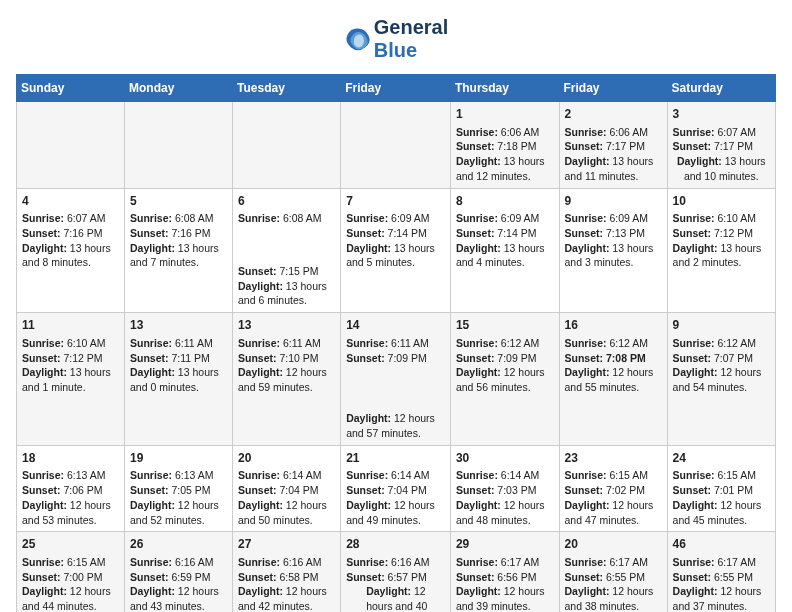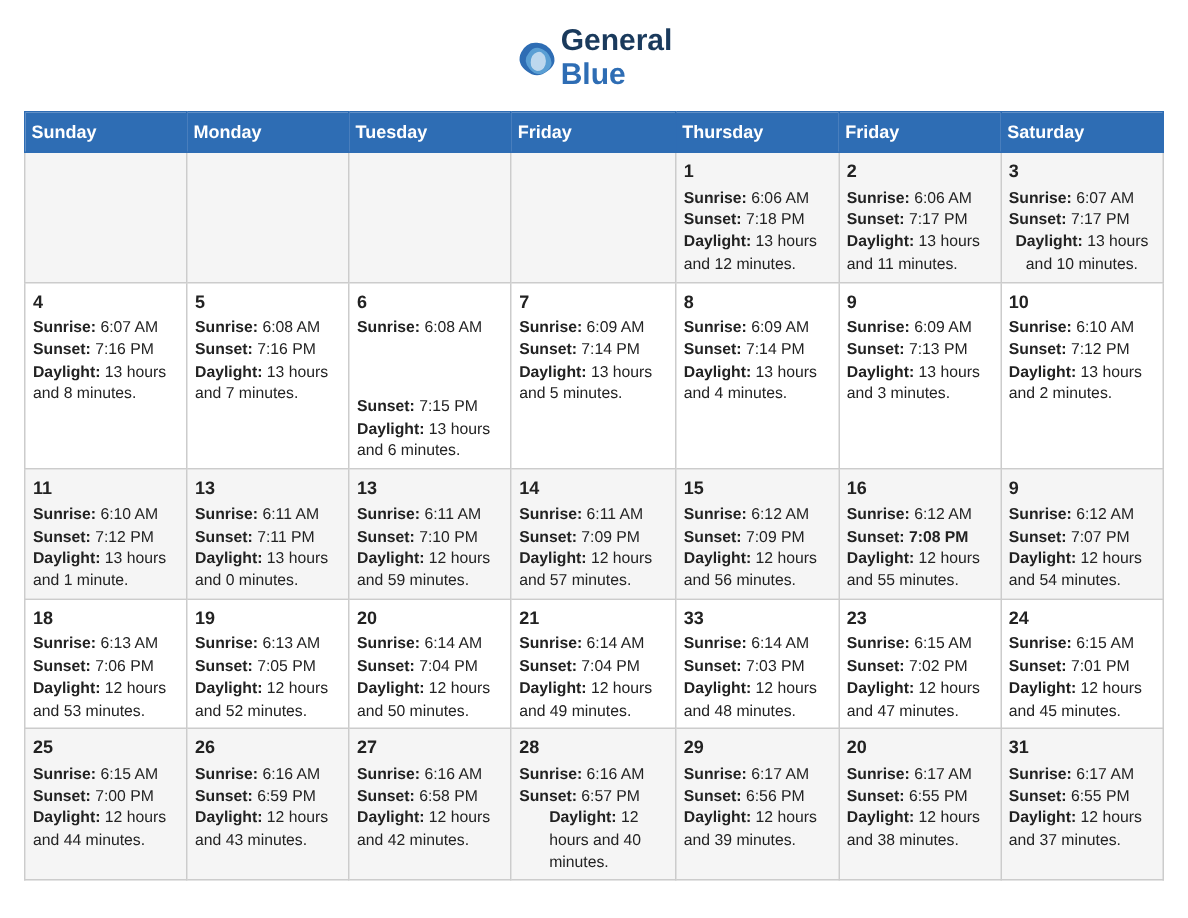--- a/index.html
+++ b/index.html
@@ -196,21 +196,21 @@
         <td>
           <span class="day-num">13</span>
           <span style="display: block;"><b>Sunrise:</b> 6:11 AM</span>
           <span style="display: block;"><b>Sunset:</b> 7:10 PM</span>
           <span style="display: block;"><b>Daylight:</b> 12 hours and 59 minutes.</span>
         </td>
         <td>
           <span class="day-num">14</span>
           <span style="display: block;"><b>Sunrise:</b> 6:11 AM</span>
           <span style="display: block;"><b>Sunset:</b> 7:09 PM</span>
-          <span style="display: block;"><b>Daylight:</b> 12 hours and 57 minutes.</span>
+          <span style="display: block; margin-top: 46px;"><b>Daylight:</b> 12 hours and 57 minutes.</span>
         </td>
         <td>
           <span class="day-num">15</span>
           <span style="display: block;"><b>Sunrise:</b> 6:12 AM</span>
           <span style="display: block;"><b>Sunset:</b> 7:09 PM</span>
           <span style="display: block;"><b>Daylight:</b> 12 hours and 56 minutes.</span>
         </td>
         <td>
           <span class="day-num">16</span>
           <span style="display: block;"><b>Sunrise:</b> 6:12 AM</span>
@@ -243,21 +243,21 @@
           <span style="display: block;"><b>Sunset:</b> 7:04 PM</span>
           <span style="display: block;"><b>Daylight:</b> 12 hours and 50 minutes.</span>
         </td>
         <td>
           <span class="day-num">21</span>
           <span style="display: block;"><b>Sunrise:</b> 6:14 AM</span>
           <span style="display: block;"><b>Sunset:</b> 7:04 PM</span>
           <span style="display: block;"><b>Daylight:</b> 12 hours and 49 minutes.</span>
         </td>
         <td>
-          <span class="day-num">33</span>
+          <span class="day-num">30</span>
           <span style="display: block;"><b>Sunrise:</b> 6:14 AM</span>
           <span style="display: block;"><b>Sunset:</b> 7:03 PM</span>
           <span style="display: block;"><b>Daylight:</b> 12 hours and 48 minutes.</span>
         </td>
         <td>
           <span class="day-num">23</span>
           <span style="display: block;"><b>Sunrise:</b> 6:15 AM</span>
           <span style="display: block;"><b>Sunset:</b> 7:02 PM</span>
           <span style="display: block;"><b>Daylight:</b> 12 hours and 47 minutes.</span>
         </td>
@@ -299,20 +299,20 @@
           <span style="display: block;"><b>Sunset:</b> 6:56 PM</span>
           <span style="display: block;"><b>Daylight:</b> 12 hours and 39 minutes.</span>
         </td>
         <td>
           <span class="day-num">20</span>
           <span style="display: block;"><b>Sunrise:</b> 6:17 AM</span>
           <span style="display: block;"><b>Sunset:</b> 6:55 PM</span>
           <span style="display: block;"><b>Daylight:</b> 12 hours and 38 minutes.</span>
         </td>
         <td>
-          <span class="day-num">31</span>
+          <span class="day-num">46</span>
           <span style="display: block;"><b>Sunrise:</b> 6:17 AM</span>
           <span style="display: block;"><b>Sunset:</b> 6:55 PM</span>
           <span style="display: block;"><b>Daylight:</b> 12 hours and 37 minutes.</span>
         </td>
       </tr>
     </tbody>
 </table>
 
 </body></html>

